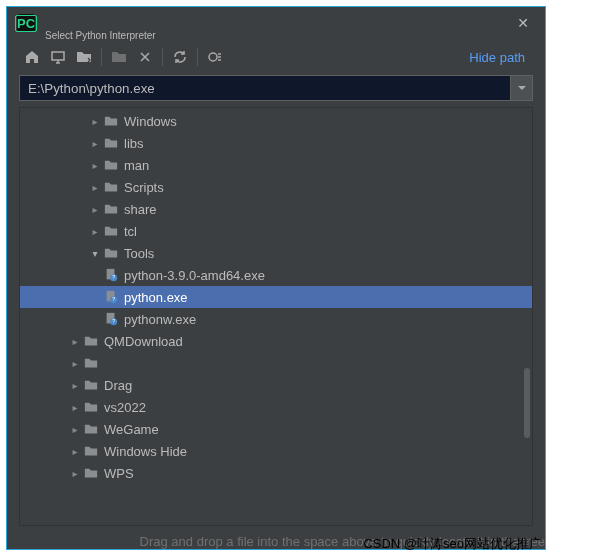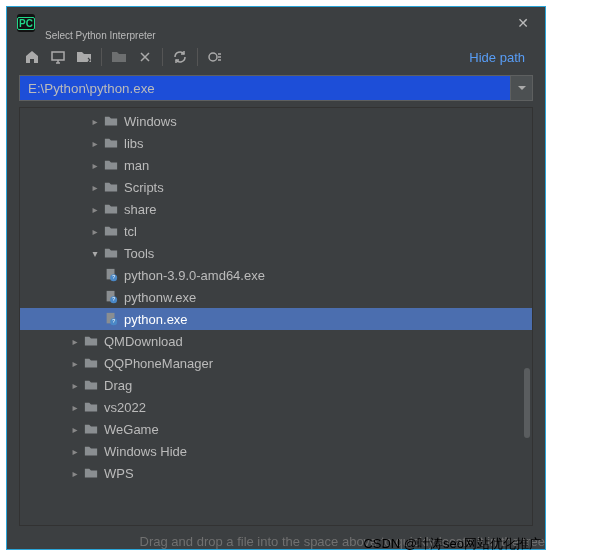--- a/index.html
+++ b/index.html
@@ -1,31 +1,31 @@
 <!DOCTYPE html>
 <html><head>
 <meta charset="utf-8">
 <style>
 * { box-sizing: border-box; margin: 0; padding: 0; }
 body { background: #fff; font-family: -apple-system, "Segoe UI", Arial, sans-serif; font-size: 13px; width: 612px; height: 559px; position: relative; }
 .dialog { position: absolute; top: 6px; left: 6px; width: 540px; height: 544px; background: #3c3f41; border: 1px solid #2aa5d8; display: flex; flex-direction: column; }
 .titlebar { height: 32px; display: flex; align-items: center; padding: 0 10px; color: #bbb; }
 .app-icon { width: 18px; height: 18px; background: #111; border-radius: 3px; display: flex; align-items: center; justify-content: center; margin-right: 10px; }
-.app-icon span { font-size: 10px; color: #21d789; font-weight: bold; border: 1px solid #21d789; padding: 0 1px; border-radius: 2px; }
+.app-icon span { font-size: 13px; color: #21d789; font-weight: bold; border: 1px solid #21d789; padding: 0 1px; border-radius: 2px; }
 .title { flex: 1; font-size: 10px; margin-top: 24px; }
 .close-x { width: 24px; text-align: center; cursor: pointer; font-size: 14px; }
 .toolbar { height: 36px; display: flex; align-items: center; padding: 0 12px; gap: 0; }
 .tbtn { width: 26px; height: 26px; display: flex; align-items: center; justify-content: center; color: #aaa; cursor: pointer; }
 .tbtn svg { width: 16px; height: 16px; }
 .tbtn.disabled { opacity: 0.45; cursor: default; }
 .sep { width: 1px; height: 18px; background: #555; margin: 0 4px; }
 .spacer { flex: 1; }
 .hide-path { color: #589df6; cursor: pointer; margin-right: 8px; }
 .path-row { padding: 0 12px 6px 12px; display: flex; }
-.path-input { flex: 1; background: #1d4ed8; border: 1px solid #5e6060; color: #bbb; padding: 4px 8px; height: 26px; outline: none; }
+.path-input { flex: 1; background: #0f172a; border: 1px solid #5e6060; color: #bbb; padding: 4px 8px; height: 26px; outline: none; }
 .path-dd { width: 22px; height: 26px; background: #4c5052; border: 1px solid #5e6060; border-left: none; display: flex; align-items: center; justify-content: center; color: #aaa; cursor: pointer; }
 .tree-wrap { flex: 1; border: 1px solid #323232; margin: 0 12px 8px 12px; background: #3c3f41; overflow: hidden; position: relative; }
 .tree { color: #bbb; font-size: 13px; padding-top: 2px; }
 .row { display: flex; align-items: center; height: 22px; cursor: pointer; white-space: nowrap; }
 .row.selected { background: #4b6eaf; color: #fff; }
 .chev { width: 14px; display: inline-flex; justify-content: center; color: #888; font-size: 10px; }
 .chev.open { color: #aaa; }
 .ficon { width: 18px; display: inline-flex; justify-content: center; margin-right: 4px; }
 .ficon svg { width: 14px; height: 14px; }
 .scroll-track { position: absolute; right: 2px; top: 260px; width: 6px; height: 70px; background: #5a5d5f; border-radius: 3px; }
@@ -170,59 +170,58 @@
           <span class="chev"></span>
           <span class="ficon">
             <svg viewBox="0 0 16 16">
               <rect x="3" y="1" width="9" height="12" fill="#8a8e91"></rect>
               <circle cx="11" cy="11" r="4" fill="#4a88c7"></circle>
               <text x="11" y="13" font-size="6" text-anchor="middle" fill="#fff">?</text>
             </svg>
           </span>
           <span>python-3.9.0-amd64.exe</span>
         </div>
-        <div class="row" style="padding-left: 68px;">
+        <div class="row selected" style="padding-left: 68px;">
           <span class="chev"></span>
           <span class="ficon">
             <svg viewBox="0 0 16 16">
               <rect x="3" y="1" width="9" height="12" fill="#8a8e91"></rect>
               <circle cx="11" cy="11" r="4" fill="#4a88c7"></circle>
               <text x="11" y="13" font-size="6" text-anchor="middle" fill="#fff">?</text>
             </svg>
           </span>
-          <span>pythonw.exe</span>
-        </div>
-        <div class="row selected" style="padding-left: 68px;">
+          <span>python.exe</span>
+        </div>
+        <div class="row" style="padding-left: 68px;">
           <span class="chev"></span>
           <span class="ficon">
             <svg viewBox="0 0 16 16">
               <rect x="3" y="1" width="9" height="12" fill="#8a8e91"></rect>
               <circle cx="11" cy="11" r="4" fill="#4a88c7"></circle>
               <text x="11" y="13" font-size="6" text-anchor="middle" fill="#fff">?</text>
             </svg>
           </span>
-          <span>python.exe</span>
+          <span>pythonw.exe</span>
         </div>
         <div class="row" style="padding-left: 48px;">
           <span class="chev">▸</span>
           <span class="ficon">
             <svg viewBox="0 0 16 16" fill="#8a8e91">
               <path d="M1 3h5l2 2h7v8H1z"></path>
             </svg>
           </span>
           <span>QMDownload</span>
         </div>
         <div class="row" style="padding-left: 48px;">
           <span class="chev">▸</span>
           <span class="ficon">
             <svg viewBox="0 0 16 16" fill="#8a8e91">
               <path d="M1 3h5l2 2h7v8H1z"></path>
             </svg>
           </span>
-          <span>QQPhoneManager</span>
         </div>
         <div class="row" style="padding-left: 48px;">
           <span class="chev">▸</span>
           <span class="ficon">
             <svg viewBox="0 0 16 16" fill="#8a8e91">
               <path d="M1 3h5l2 2h7v8H1z"></path>
             </svg>
           </span>
           <span>Drag</span>
         </div>

